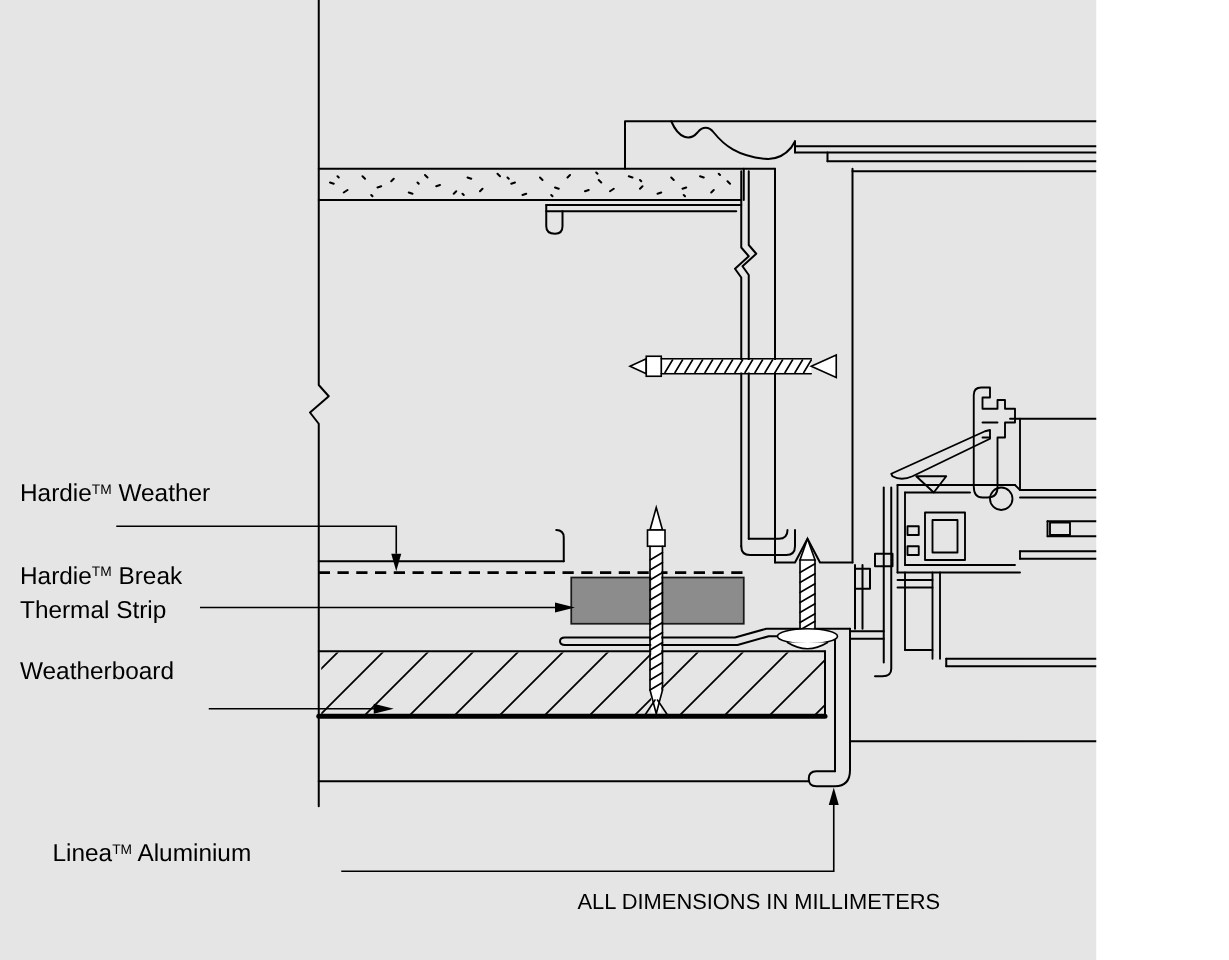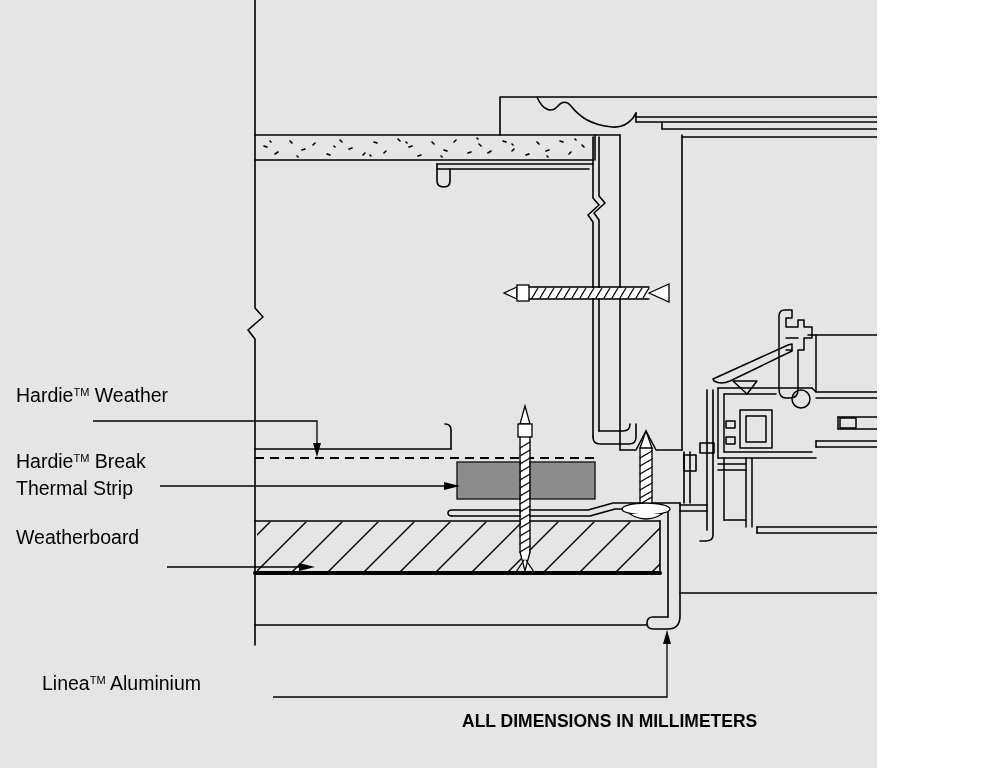--- a/index.html
+++ b/index.html
@@ -1,21 +1,21 @@
 <!DOCTYPE html>
 <html><head>
 <meta charset="utf-8">
 <style>
   html,body{margin:0;padding:0;background:#fff;}
   .canvas{position:relative;width:877px;height:768px;background:#e5e5e5;overflow:hidden;
           font-family:"Liberation Sans",sans-serif;color:#000;}
   svg{position:absolute;left:0;top:0;}
   .label{position:absolute;font-size:19.5px;line-height:27px;color:#000;white-space:nowrap;}
   .label sup{font-size:11px;line-height:0;vertical-align:6px;letter-spacing:0;}
-  .note{position:absolute;font-size:17.5px;line-height:25px;color:#000;white-space:nowrap;font-weight:bold;}
+  .note{position:absolute;font-size:17.5px;line-height:25px;color:#000;white-space:nowrap;}
 </style>
 </head>
 <body>
 
 <div class="canvas">
 
 <svg width="983" height="768" viewBox="0 0 983 768">
 
   <defs>
     <pattern id="hatch" patternUnits="userSpaceOnUse" width="36" height="36">

